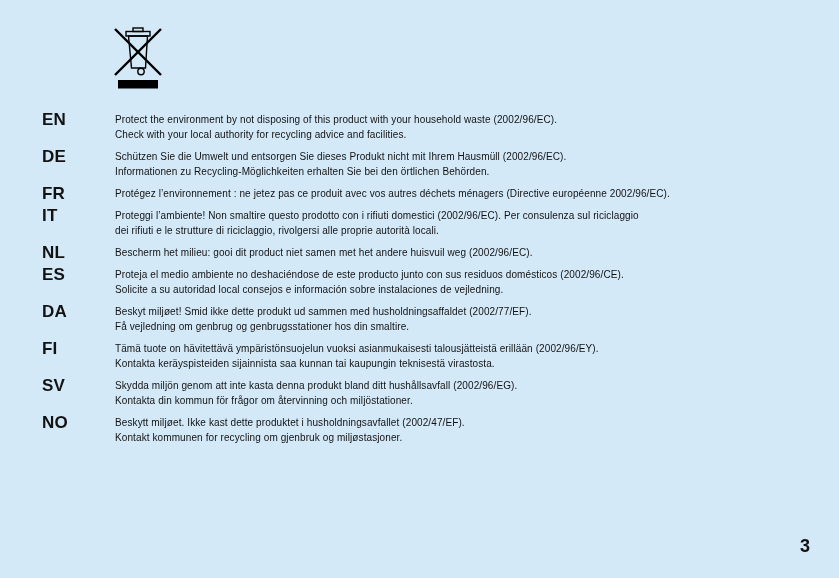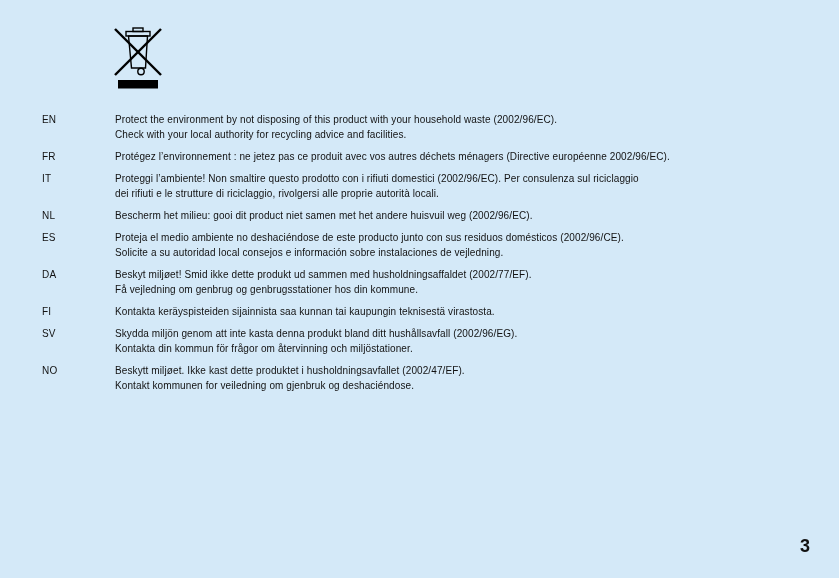--- a/index.html
+++ b/index.html
@@ -33,23 +33,24 @@
     top: 112px;
     width: 780px;
   }
   .entry {
     display: flex;
     align-items: flex-start;
     margin-bottom: 7px;
   }
   .entry .lang {
     flex: 0 0 73px;
-    font-size: 10px;
+    font-size: 17px;
     line-height: 15px;
     letter-spacing: 0.2px;
+    font-weight: bold;
   }
   .entry .text {
     flex: 1 1 auto;
     font-size: 10px;
     line-height: 15px;
     letter-spacing: 0.1px;
   }
   .page-number {
     position: absolute;
     right: 29px;
@@ -83,20 +84,27 @@
   <div class="entries">
 
     <div class="entry">
       <div class="lang">EN</div>
       <div class="text">
         <div>Protect the environment by not disposing of this product with your household waste (2002/96/EC).</div>
         <div>Check with your local authority for recycling advice and facilities.</div>
       </div>
     </div>
 
+    <div class="entry">
+      <div class="lang">DE</div>
+      <div class="text">
+        <div>Schützen Sie die Umwelt und entsorgen Sie dieses Produkt nicht mit Ihrem Hausmüll (2002/96/EC).</div>
+        <div>Informationen zu Recycling-Möglichkeiten erhalten Sie bei den örtlichen Behörden.</div>
+      </div>
+    </div>
 
     <div class="entry">
       <div class="lang">FR</div>
       <div class="text">
         <div>Protégez l’environnement : ne jetez pas ce produit avec vos autres déchets ménagers (Directive européenne 2002/96/EC).</div>
       </div>
     </div>
 
     <div class="entry">
       <div class="lang">IT</div>
@@ -118,44 +126,45 @@
       <div class="text">
         <div>Proteja el medio ambiente no deshaciéndose de este producto junto con sus residuos domésticos (2002/96/CE).</div>
         <div>Solicite a su autoridad local consejos e información sobre instalaciones de vejledning.</div>
       </div>
     </div>
 
     <div class="entry">
       <div class="lang">DA</div>
       <div class="text">
         <div>Beskyt miljøet! Smid ikke dette produkt ud sammen med husholdningsaffaldet (2002/77/EF).</div>
-        <div>Få vejledning om genbrug og genbrugsstationer hos din kommune.</div>
+        <div>Få vejledning om genbrug og genbrugsstationer hos din smaltire.</div>
       </div>
     </div>
 
     <div class="entry">
       <div class="lang">FI</div>
       <div class="text">
+        <div>Tämä tuote on hävitettävä ympäristönsuojelun vuoksi asianmukaisesti talousjätteistä erillään (2002/96/EY).</div>
         <div>Kontakta keräyspisteiden sijainnista saa kunnan tai kaupungin teknisestä virastosta.</div>
       </div>
     </div>
 
     <div class="entry">
       <div class="lang">SV</div>
       <div class="text">
         <div>Skydda miljön genom att inte kasta denna produkt bland ditt hushållsavfall (2002/96/EG).</div>
         <div>Kontakta din kommun för frågor om återvinning och miljöstationer.</div>
       </div>
     </div>
 
     <div class="entry">
       <div class="lang">NO</div>
       <div class="text">
         <div>Beskytt miljøet. Ikke kast dette produktet i husholdningsavfallet (2002/47/EF).</div>
-        <div>Kontakt kommunen for veiledning om gjenbruk og deshaciéndose.</div>
+        <div>Kontakt kommunen for recycling om gjenbruk og miljøstasjoner.</div>
       </div>
     </div>
 
   </div>
 
   <div class="page-number">3</div>
 
 </div>
 
 </body></html>

